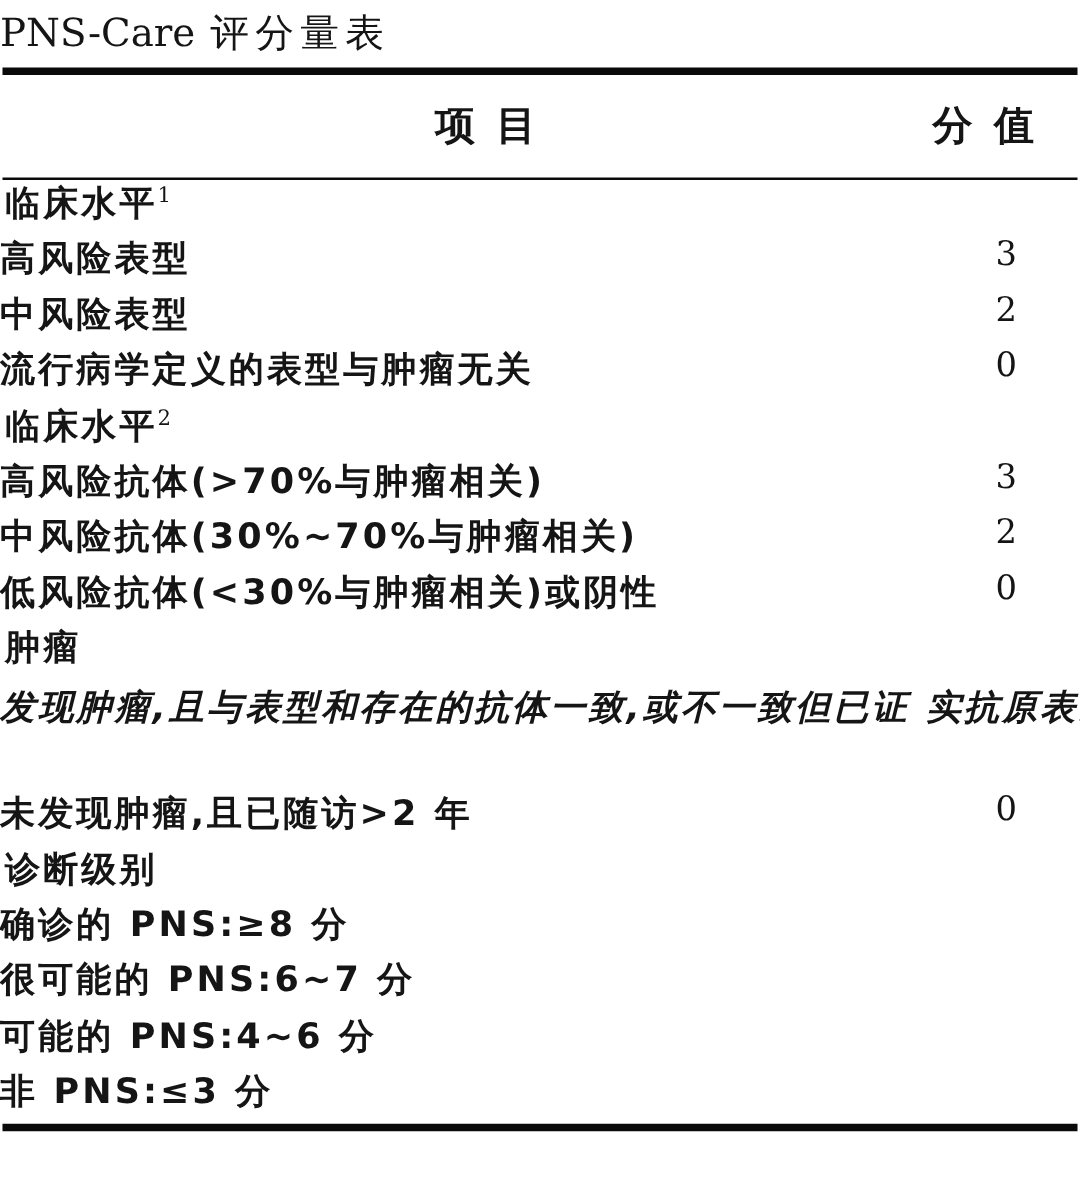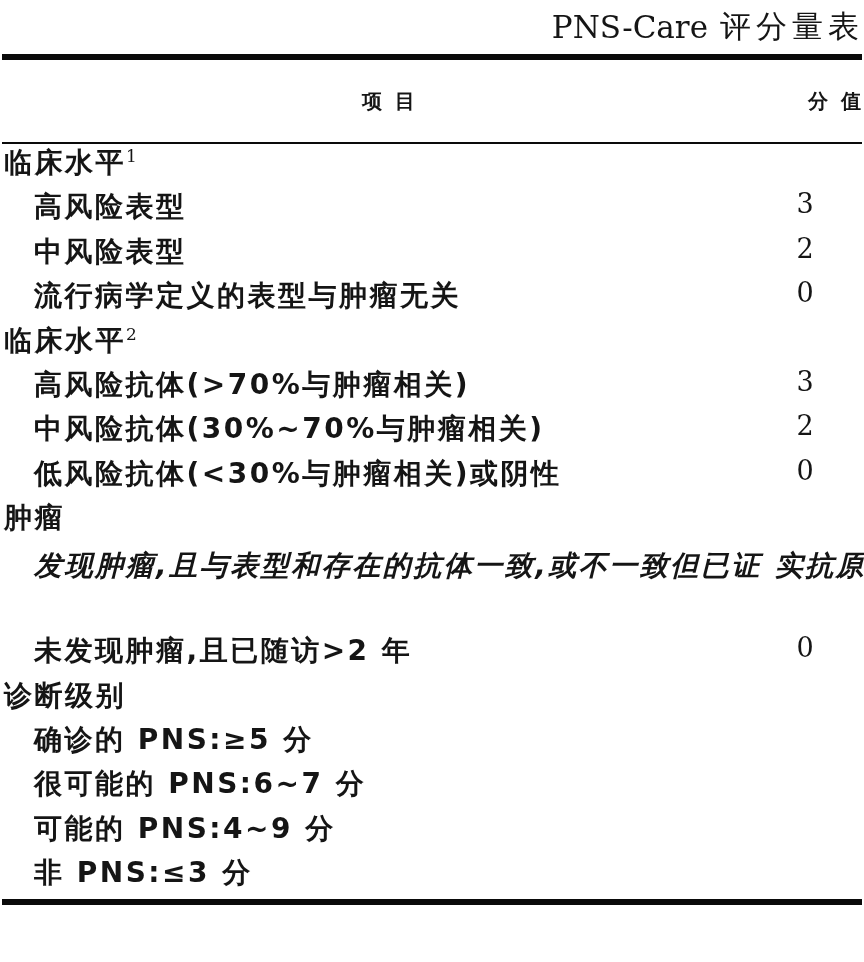--- a/index.html
+++ b/index.html
@@ -8,53 +8,53 @@
     width: 864px;
     height: 962px;
     background: #ffffff;
     color: #151515;
     font-family: "DejaVu Sans", "Liberation Sans", sans-serif;
     overflow: hidden;
   }
   .title {
     height: 54px;
     display: flex;
-    justify-content: flex-end;
+    justify-content: flex-start;
     align-items: center;
     gap: 12px;
     font-size: 31px;
   }
   .t-latin { font-family: "DejaVu Serif", "Liberation Serif", serif; }
   .t-cjk   { font-weight: 400; letter-spacing: 5px; }
 
   .rule { background: #0a0a0a; margin: 0 2px; }
   .thick { height: 6px; }
   .thin  { height: 2px; }
 
   .header-row {
     height: 82px;
     display: flex;
     align-items: center;
-    font-size: 20px;
+    font-size: 32px;
     font-weight: 700;
   }
   .h-item  { flex: 1; text-align: center; padding-left: 34px; letter-spacing: 3px; }
-  .h-score { width: 118px; text-align: right; letter-spacing: 3px; flex-shrink: 0; }
+  .h-score { width: 118px; text-align: left; letter-spacing: 3px; flex-shrink: 0; }
 
   .tbody { font-size: 28px; }
   .row { display: flex; align-items: flex-start; height: 44.4px; }
   .row.double { height: 88.8px; }
   .lbl {
     flex: 1;
     font-weight: 700;
     letter-spacing: 2.5px;
     white-space: nowrap;
   }
   .sec  .lbl { padding-left: 4px; }
-  .item .lbl { padding-left: 34px; }
+  .item .lbl { }
   .lines { display: flex; flex-direction: row; line-height: 44.4px; font-style: italic; }
   .l2 { padding-left: 13px; }
   .score {
     width: 118px;
     flex-shrink: 0;
     text-align: center;
     font-family: "DejaVu Serif", "Liberation Serif", serif;
     font-size: 27px;
     font-weight: 400;
   }
@@ -129,27 +129,27 @@
     </div>
     <div class="row item">
       <span class="lbl">未发现肿瘤,且已随访&gt;2 年</span>
       <span class="score">0</span>
     </div>
 
     <div class="row sec">
       <span class="lbl"><span>诊断级别</span></span>
     </div>
     <div class="row item">
-      <span class="lbl">确诊的 PNS:≥5 分</span>
+      <span class="lbl">确诊的 PNS:≥8 分</span>
     </div>
     <div class="row item">
       <span class="lbl">很可能的 PNS:6~7 分</span>
     </div>
     <div class="row item">
-      <span class="lbl">可能的 PNS:4~9 分</span>
+      <span class="lbl">可能的 PNS:4~6 分</span>
     </div>
     <div class="row item">
       <span class="lbl">非 PNS:≤3 分</span>
     </div>
 
   </div>
 
   <div class="rule thick"></div>
 
 </div>

